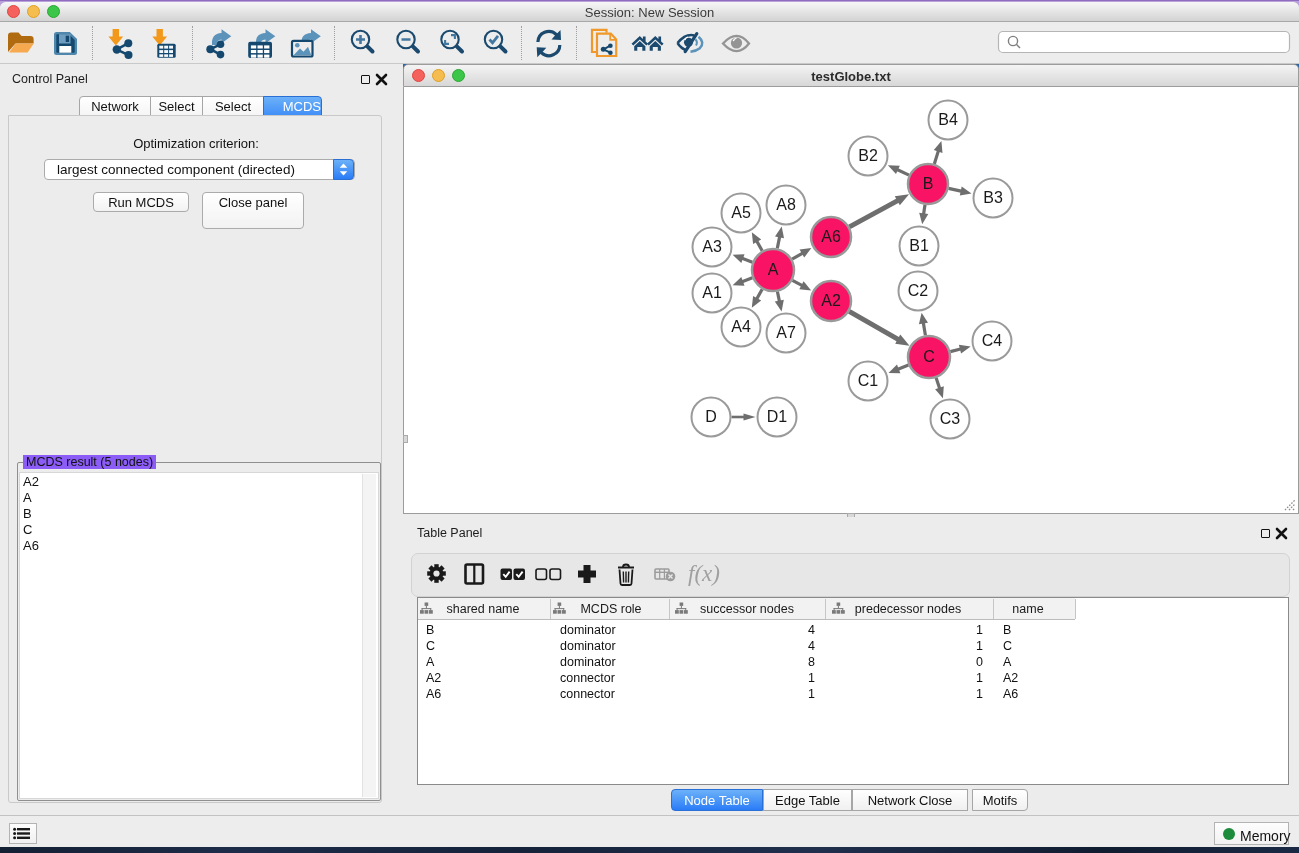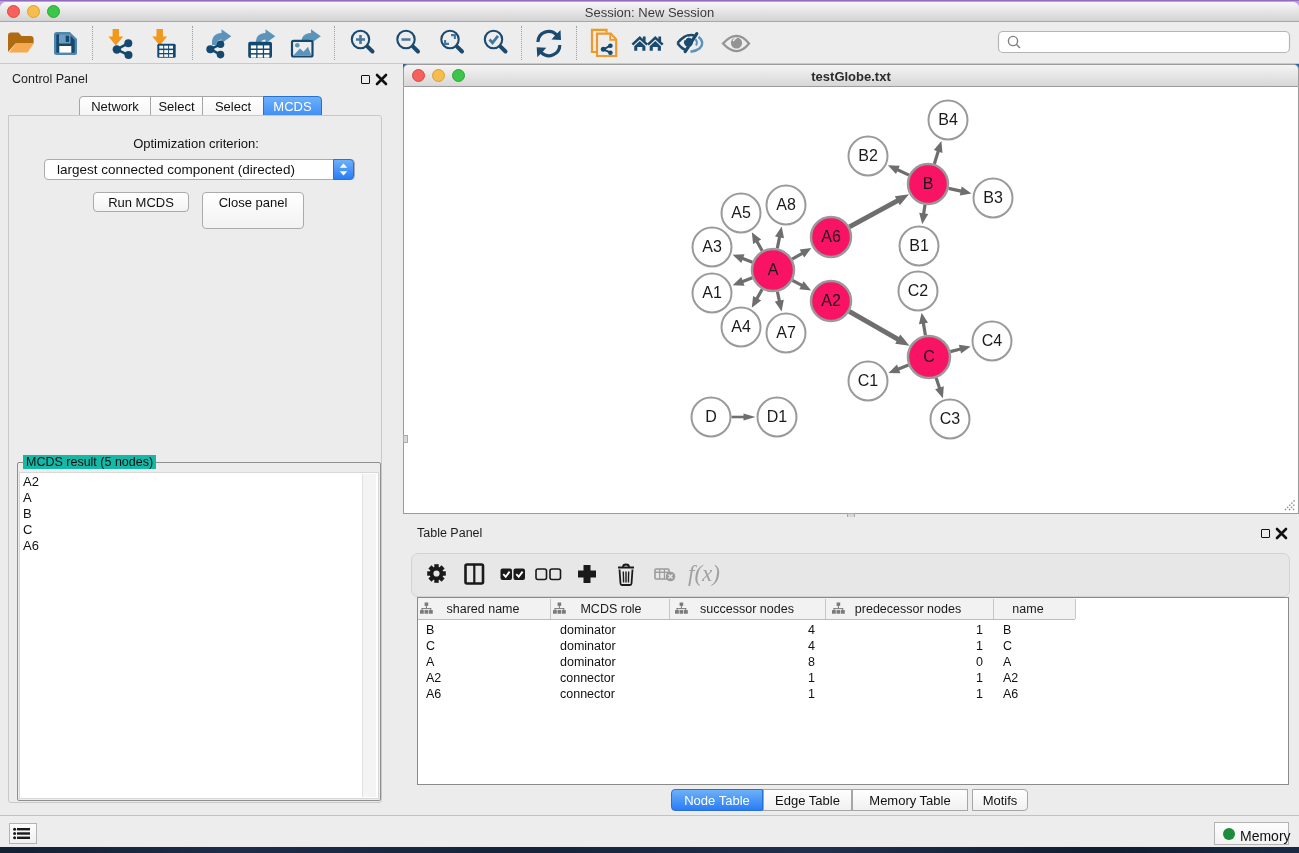--- a/index.html
+++ b/index.html
@@ -21,21 +21,21 @@
 
 #toolbar { top:20px; left:0; width:1299px; height:42px; background:#ededed; border-bottom:1px solid #c9c9c9; }
 .vsep { position:absolute; top:4px; height:34px; width:0; border-left:1px dotted #9f9f9f; }
 
 .pbox { position:absolute; width:9px; height:9px; border:1.5px solid #111; border-radius:1px; }
 
 #cp { top:62px; left:0; width:391px; height:748px; background:#ececec; }
 .ptitle { font-size:12.5px; color:#1d1d1d; }
 .tab { position:absolute; top:32px; height:30px; background:linear-gradient(#ffffff,#f0f0f0); border:1px solid #a6a6a6;
   font-size:13px; color:#111; text-align:center; line-height:19px; }
-.tabsel { background:linear-gradient(#6cb1f8,#2a7cf7); color:#fff; border:1px solid #2a6fd4; }
+.tabsel { background:linear-gradient(#6cb1f8,#2a7cf7); color:#fff; border:1px solid #2a6fd4;text-align:right; }
 #cppanel { top:51px; left:8px; width:374px; height:688px; border:1px solid #c9c9c9; border-radius:0 3px 3px 3px; background:#ececec; }
 .btn { position:absolute; background:linear-gradient(#ffffff,#f2f2f2); border:1px solid #ababab; border-radius:4px;
   font-size:13px; color:#111; text-align:center; }
 
 .win-title { position:absolute; background:linear-gradient(#f4f4f4,#d7d7d7); border:1px solid #9c9c9c;
   border-radius:5px 5px 0 0; }
 
 #tp { top:515px; left:403px; width:896px; height:295px; background:#ececec; }
 </style>
 </head>
@@ -203,21 +203,21 @@
                 <path d="M9.5,3.6 L13.3,7.8 L5.7,7.8 Z"></path>
                 <path d="M9.5,15.4 L13.3,11.2 L5.7,11.2 Z"></path>
               </g>
             </svg>
         </div>
       </div>
       <div class="abs" style="top:20px; width:374px; text-align:center; font-size:13px; color:#111;">Optimization criterion:</div>
       <div class="btn" style="left:84px; top:76px; width:96px; height:20px; line-height:19px;">Run MCDS</div>
       <div class="btn" style="left:193px; top:76px; width:102px; height:37px; line-height:19px;">Close panel</div>
       <div class="abs" style="left:8px; top:346px; width:364px; height:339px; border:1px solid #8f8f8f; border-radius:2px;">
-        <div class="abs" style="left:5px; top:-8px; padding:0 3px; font-size:12.5px; color:#111; background:#14b8a6;">MCDS result (5 nodes)</div>
+        <div class="abs" style="left:5px; top:-8px; padding:0 3px; font-size:12.5px; color:#111; background:#8b5cf6;">MCDS result (5 nodes)</div>
         <div class="abs" style="left:1px; top:9px; width:360px; height:327px; background:#fff; border:1px solid #d7d7d7;">
           <div style="font-size:13px; color:#111; padding:1px 0 0 3px; line-height:16px;">A2<br>A<br>B<br>C<br>A6</div>
           <div class="abs" style="right:2px; top:1px; width:14px; height:323px; background:#f4f4f4; border-left:1px solid #e2e2e2;"></div>
         </div>
       </div>
     </div>
   </div>
   <div class="abs" id="gw" style="left:403px; top:62px; width:896px; height:450px;">
     <div class="abs" style="left:0; top:0; border-style:solid; border-width:8px 8px 0 0; border-color:#2e66a4 transparent transparent transparent;"></div>
     <div class="abs" style="right:0; top:0; border-style:solid; border-width:0 8px 8px 0; border-color:transparent #2e66a4 transparent transparent;"></div>
@@ -433,21 +433,21 @@
           <text x="585" y="36">B</text>
             <text x="585" y="52">C</text>
             <text x="585" y="68">A</text>
             <text x="585" y="84">A2</text>
             <text x="585" y="100">A6</text>
         </g>
       </svg>
     </div>
     <div class="tab" style="left:268px; top:272px; width:92px; height:22px; line-height:21px; border-radius:4px 0 0 4px; background:linear-gradient(#6cb1f8,#2a7cf7); color:#fff; border-color:#2a6fd4;">Node Table</div>
     <div class="tab" style="left:360px; top:272px; width:89px; height:22px; line-height:21px;">Edge Table</div>
-    <div class="tab" style="left:449px; top:272px; width:116px; height:22px; line-height:21px;">Memory Table</div>
+    <div class="tab" style="left:449px; top:272px; width:116px; height:22px; line-height:21px;">Network Close</div>
     <div class="tab" style="left:569px; top:272px; width:56px; height:22px; line-height:21px; border-radius:0 4px 4px 0;">Motifs</div>
   </div>
   <div class="abs" id="sb" style="left:0; top:813px; width:1299px; height:30px; background:#ededed; border-top:1px solid #c2c2c2;">
     <div class="abs" style="left:9px; top:7px; width:28px; height:21px; background:linear-gradient(#fdfdfd,#f0f0f0); border:1px solid #b3b3b3;">
       <svg width="26" height="19" viewBox="0 0 26 19">
           <g fill="#1a1a1a">
             <rect x="7" y="4" width="13" height="2.4"></rect>
             <rect x="7" y="8.3" width="13" height="2.4"></rect>
             <rect x="7" y="12.6" width="13" height="2.4"></rect>
             <circle cx="4.6" cy="5.2" r="1.5"></circle>

